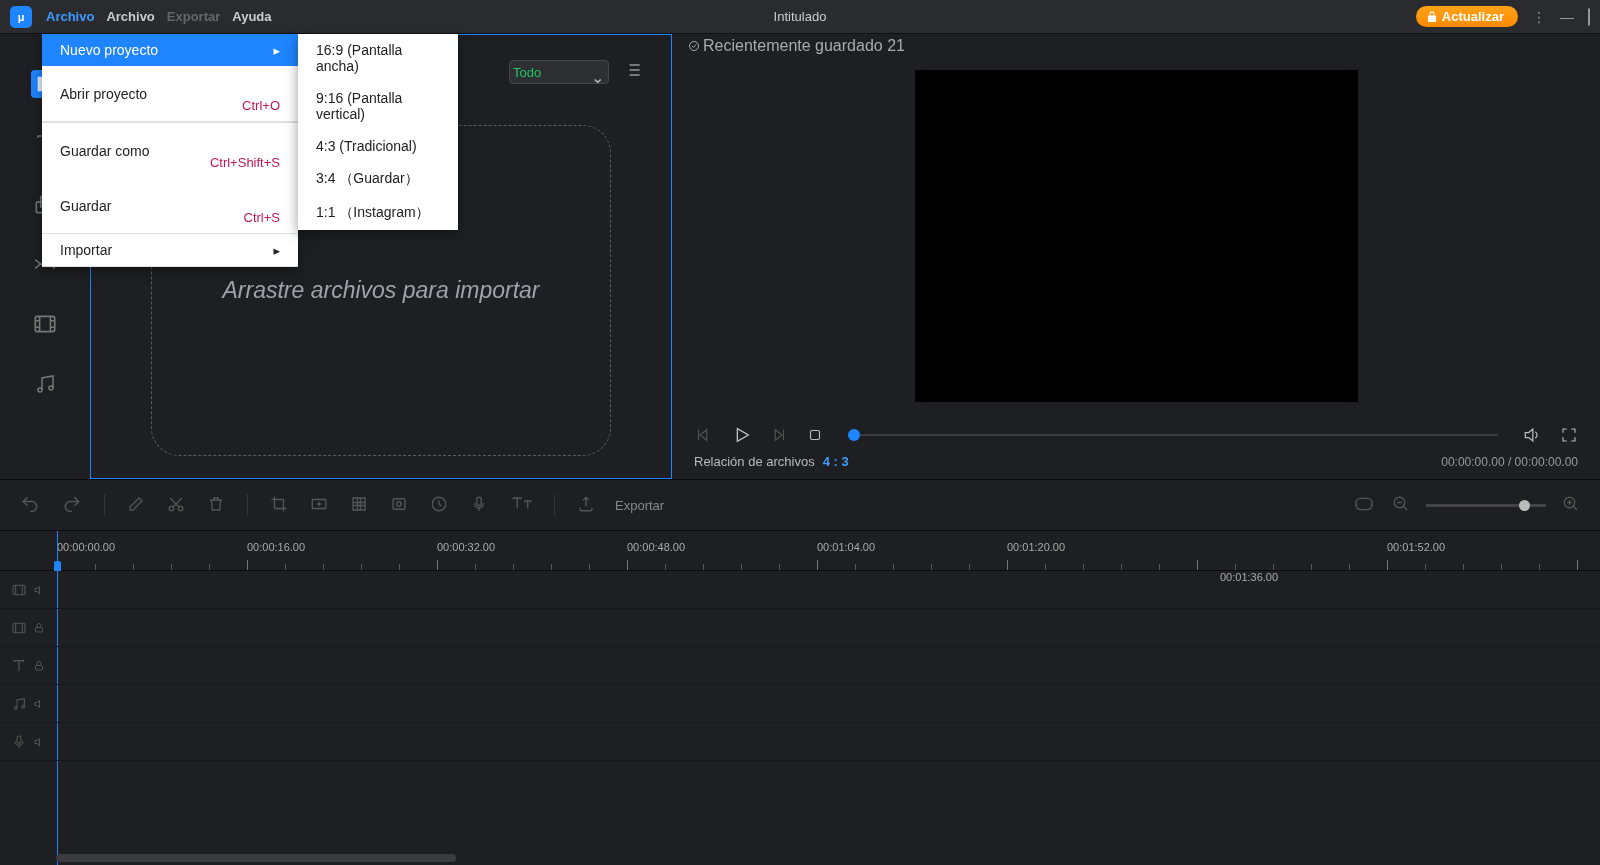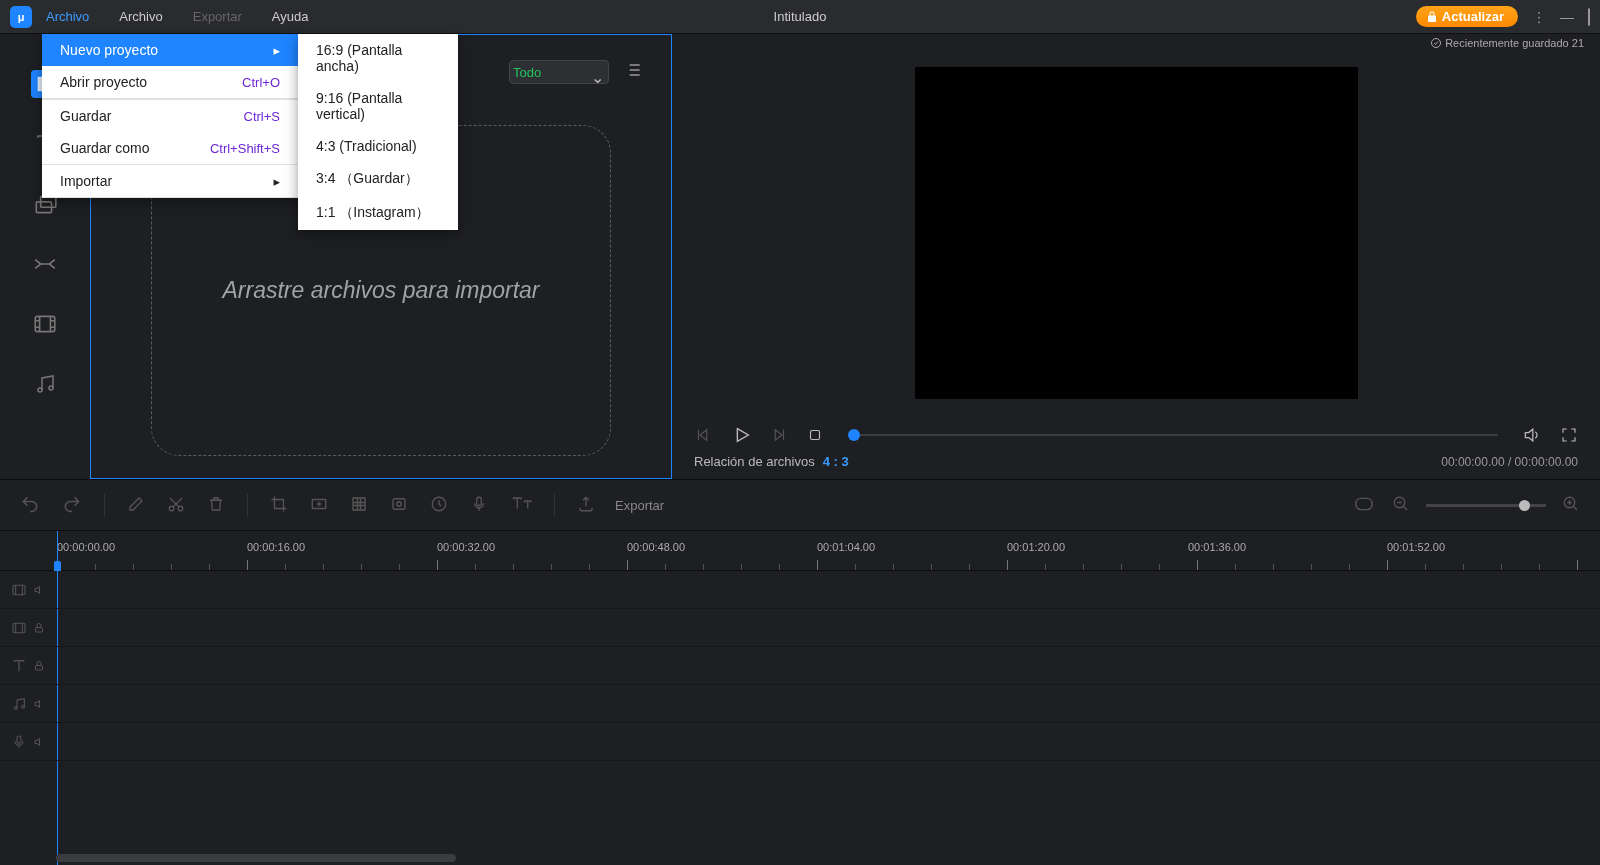--- a/index.html
+++ b/index.html
@@ -1,37 +1,37 @@
 <!DOCTYPE html>
 <html><head>
 <meta charset="utf-8">
 <style>
 * { margin:0; padding:0; box-sizing:border-box; font-family:"Segoe UI",Arial,sans-serif; user-select:none; }
 body { width:1600px; height:865px; background:#1e1f22; color:#ccc; overflow:hidden; position:relative; }
 
 
 .titlebar { height:34px; background:#2a2b2e; display:flex; align-items:center; padding:0 10px; font-size:13px; border-bottom:1px solid #111; }
 .titlebar .logo { width:22px; height:22px; border-radius:5px; background:#1f84ff; display:flex; align-items:center; justify-content:center; font-size:11px; color:#fff; font-weight:bold; margin-right:14px; }
-.titlebar .menus { display:flex; gap:30px; }
+.titlebar .menus { display:flex; gap:12px;font-weight:bold; }
 .titlebar .menus span.active { color:#3b9bff; }
 .titlebar .menus span.disabled { color:#666; }
 .titlebar .menus span { color:#ccc; cursor:pointer; }
 .titlebar .title { position:absolute; left:50%; transform:translateX(-50%); color:#ccc; }
 .titlebar .right { margin-left:auto; display:flex; align-items:center; gap:14px; }
 .update-btn { background:linear-gradient(#ffa318,#ff8a00); color:#fff; border-radius:14px; padding:3px 14px 3px 10px; font-size:13px; font-weight:600; display:flex; align-items:center; gap:4px; }
 .update-btn svg { fill:#fff; }
 .win-ctl { color:#999; font-size:14px; }
 .win-max { width:12px; height:12px; border:1.5px solid #999; border-radius:2px; }
 
 
 .dropdown { position:absolute; top:34px; left:42px; background:#fff; color:#222; width:256px; font-size:14px; box-shadow:0 4px 12px rgba(0,0,0,.4); z-index:100; }
 .dropdown .item { padding:8px 18px; display:flex; justify-content:space-between; align-items:center; cursor:pointer; }
 .dropdown .item.sel { background:#1f84ff; color:#ffffff; }
 .dropdown .sep { height:1px; background:#e0e0e0; margin:0; }
-.dropdown .shortcut { color:#6d28d9; font-size:13px; }
+.dropdown .shortcut { color:#be185d; font-size:13px;margin-top:24px; }
 .arrow-right::after { content:"▸"; font-size:13px; }
 .submenu { position:absolute; top:34px; left:298px; background:#fff; color:#222; width:160px; font-size:14px; box-shadow:0 4px 12px rgba(0,0,0,.4); z-index:100; }
 .submenu .item { padding:8px 18px; cursor:pointer; }
 
 
 .workspace { position:absolute; top:34px; left:0; right:0; bottom:0; display:flex; flex-direction:column; }
 .main-row { display:flex; height:445px; }
 
 .sidebar { width:90px; background:#1e1f22; display:flex; flex-direction:column; align-items:center; padding-top:36px; gap:32px; }
 .sidebar .ic { width:28px; height:28px; color:#777; display:flex; align-items:center; justify-content:center; }
@@ -39,21 +39,21 @@
 
 .media-panel { flex:0 0 582px; border:1px solid #1f84ff; position:relative; background:#1e1f22; }
 .filter { position:absolute; top:25px; right:28px; display:flex; align-items:center; gap:14px; }
 .filter select { background:#2e2f33; color:#22c55e; border:1px solid #444; border-radius:4px; width:100px; height:24px; padding:0 3px; font-size:13px; appearance:none; }
 .filter .chev { position:absolute; left:82px; top:8px; color:#bbb; pointer-events:none; }
 .filter .list-ic { color:#999; }
 .dropzone { position:absolute; top:90px; left:60px; right:60px; bottom:22px; border:1px dashed #5a5c60; border-radius:28px; display:flex; align-items:center; justify-content:center; }
 .dropzone span { color:#9fa3a7; font-size:23px; font-style:italic; font-weight:500; }
 
 .preview-panel { flex:1; background:#1e1f22; display:flex; flex-direction:column; padding:0 16px; }
-.autosave { text-align:right; font-size:11px; color:#aaa; padding:3px 0; display:flex; justify-content:flex-end; align-items:center; gap:3px;}
+.autosave { text-align:right; font-size:16px; color:#aaa; padding:3px 0; display:flex; align-items:center; gap:3px;}
 .autosave svg{ stroke:#aaa; }
 .viewport { flex:1; display:flex; align-items:center; justify-content:center; }
 .viewport .canvas { width:443px; height:332px; background:#000; }
 .transport { display:flex; align-items:center; gap:18px; padding:10px 6px 6px; }
 .tbtn { color:#bbb; display:flex; }
 .tbtn.disabled { color:#555; }
 .scrub { flex:1; height:2px; background:#3a3c40; position:relative; margin:0 6px; }
 .scrub .knob { position:absolute; left:0; top:-5px; width:12px; height:12px; border-radius:50%; background:#1f84ff; }
 .info-row { display:flex; align-items:center; font-size:13px; padding:2px 6px 10px; color:#bbb; gap:8px; }
 .info-row .ratio { color:#3b9bff; font-weight:600; }
@@ -111,26 +111,26 @@
     <span>Nuevo proyecto</span>
     <span class="arrow-right"></span>
   </div>
   <div class="item">
     <span>Abrir proyecto</span>
     <span class="shortcut">Ctrl+O</span>
   </div>
   <div class="sep"></div>
   <div class="sep"></div>
   <div class="item">
+    <span>Guardar como</span>
+    <span class="shortcut">Ctrl+Shift+S</span>
+  </div>
+  <div class="item">
     <span>Guardar</span>
     <span class="shortcut">Ctrl+S</span>
-  </div>
-  <div class="item">
-    <span>Guardar como</span>
-    <span class="shortcut">Ctrl+Shift+S</span>
   </div>
   <div class="sep"></div>
   <div class="item">
     <span>Importar</span>
     <span class="arrow-right"></span>
   </div>
   <div class="sep"></div>
 </div>
 
 <div class="submenu">
@@ -332,21 +332,21 @@
   </div>
 
   <div class="timeline">
     <div class="ruler" id="ruler">
         <span class="mark" style="left: 57px;">00:00:00.00</span>
         <span class="mark" style="left: 247px;">00:00:16.00</span>
         <span class="mark" style="left: 437px;">00:00:32.00</span>
         <span class="mark" style="left: 627px;">00:00:48.00</span>
         <span class="mark" style="left: 817px;">00:01:04.00</span>
         <span class="mark" style="left: 1007px;">00:01:20.00</span>
-        <span class="mark" style="left: 1188px;">00:01:36.00</span>
+        <span class="mark" style="left: 1220px; margin-top: 30px;">00:01:36.00</span>
         <span class="mark" style="left: 1387px;">00:01:52.00</span>
         <span class="tick major" style="left: 57px;"></span>
         <span class="tick" style="left: 95px;"></span>
         <span class="tick" style="left: 133px;"></span>
         <span class="tick" style="left: 171px;"></span>
         <span class="tick" style="left: 209px;"></span>
         <span class="tick major" style="left: 247px;"></span>
         <span class="tick" style="left: 285px;"></span>
         <span class="tick" style="left: 323px;"></span>
         <span class="tick" style="left: 361px;"></span>

